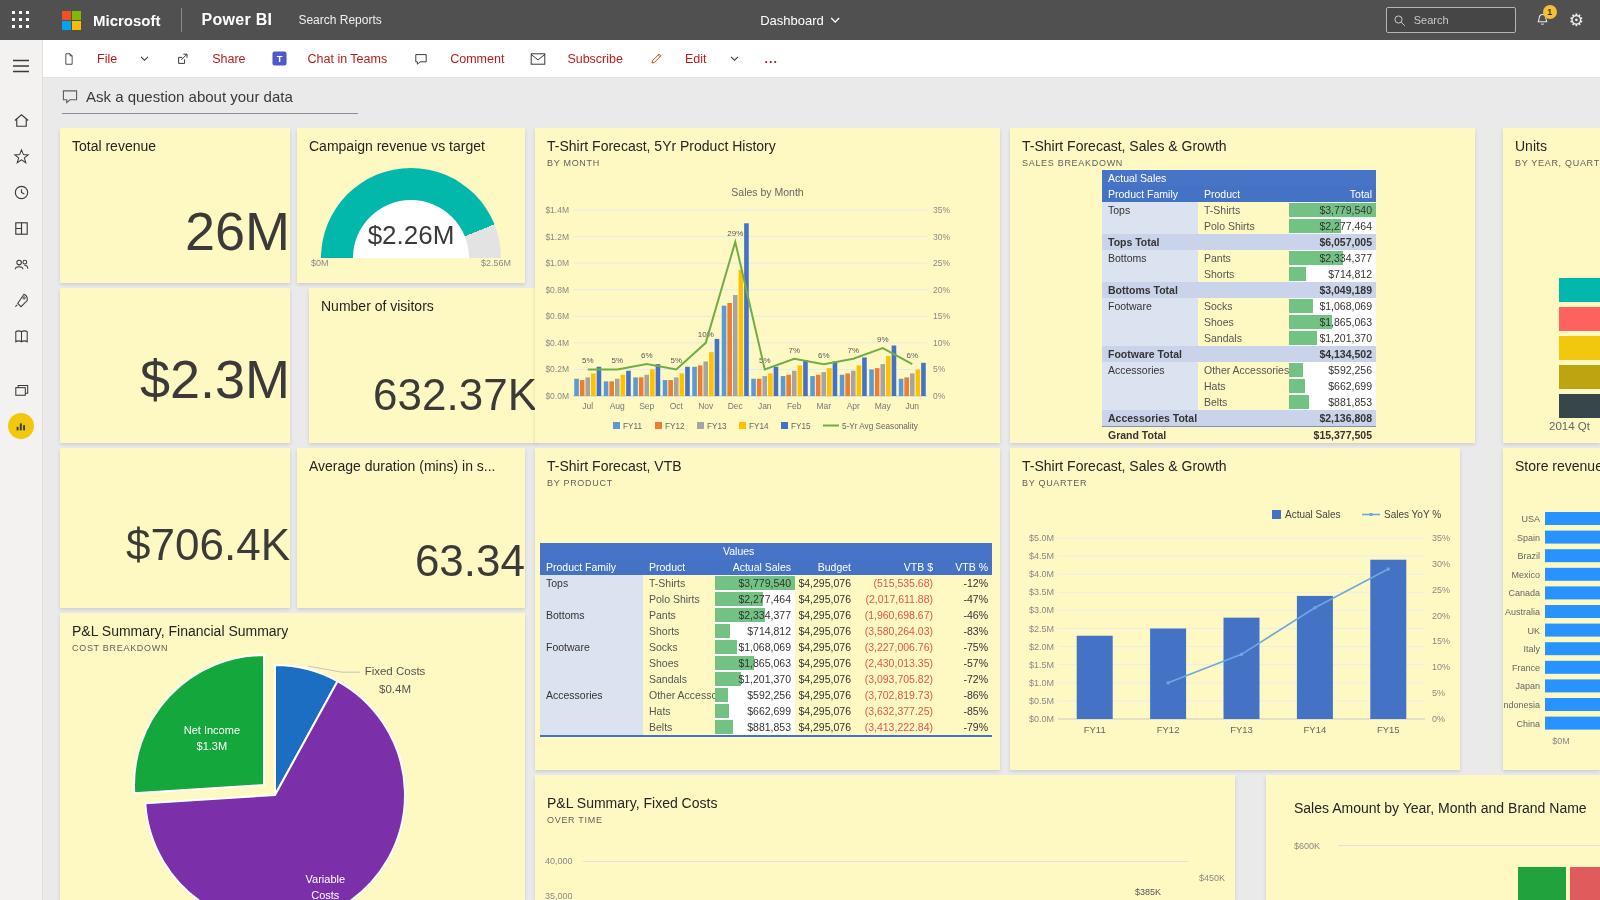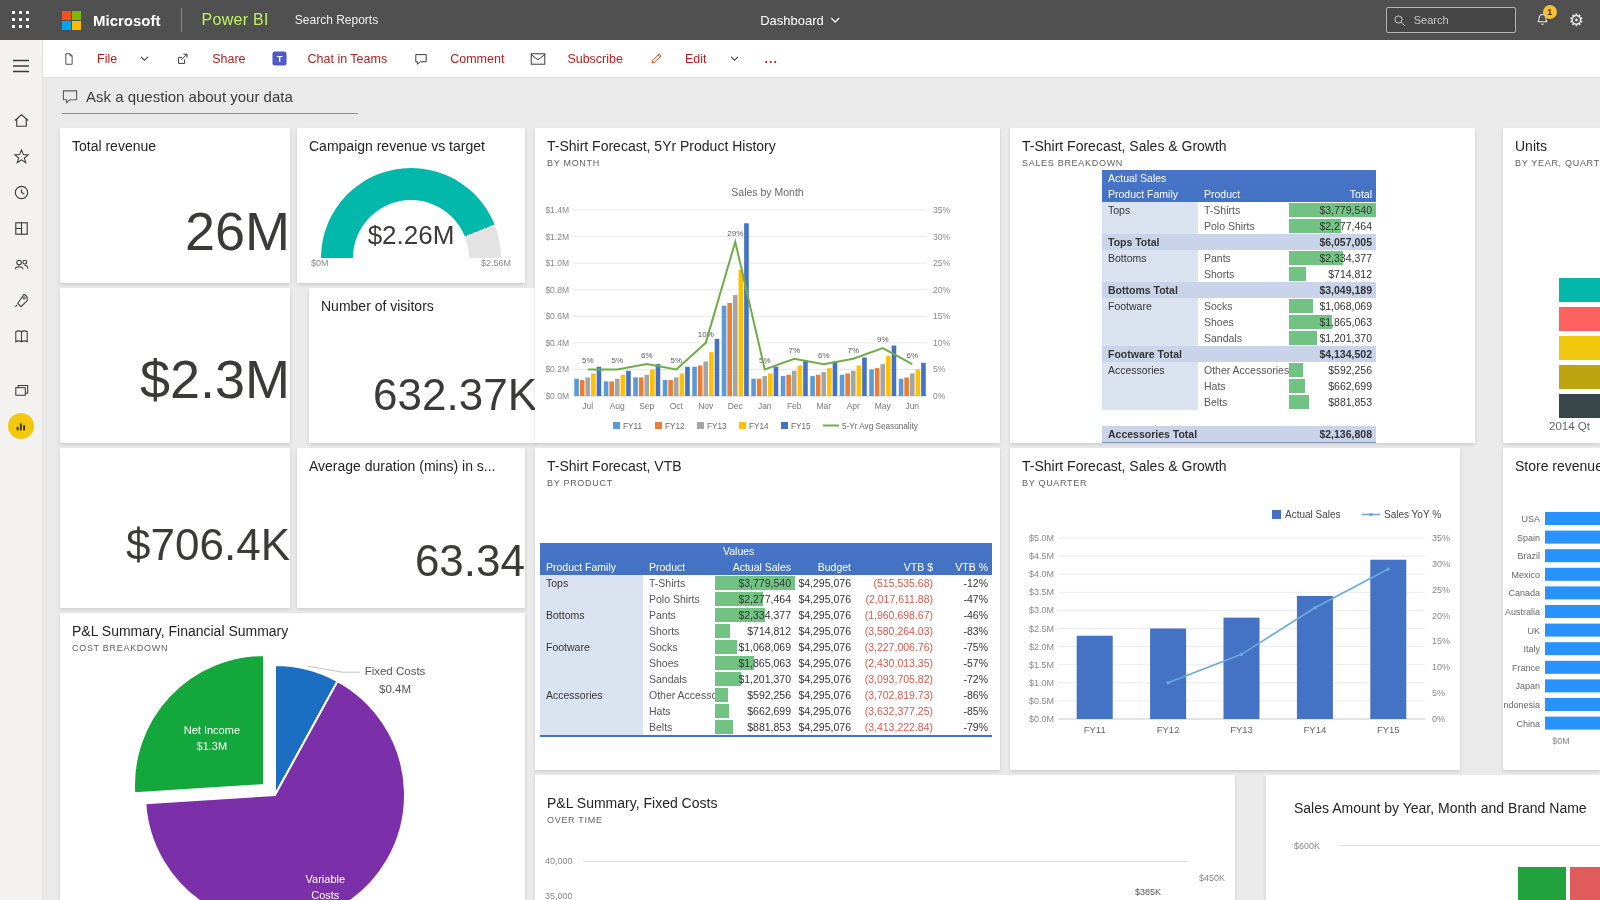--- a/index.html
+++ b/index.html
@@ -6,21 +6,21 @@
     font-family:"Liberation Sans","DejaVu Sans",sans-serif;background:#eaeaea;position:relative;}
   svg{display:block}
   
   #topbar{position:absolute;left:0;top:0;width:1600px;height:40px;background:#505050;display:flex;align-items:center;z-index:10;}
   .tb-left{display:flex;align-items:center;gap:10px;padding-left:8px;}
   .waffle{width:26px;height:26px;display:grid;grid-template-columns:repeat(3,4px);grid-template-rows:repeat(3,4px);gap:3px;place-content:center;cursor:pointer;}
   .waffle i{background:#fff;width:3px;height:3px;}
   .mslogo{display:grid;grid-template-columns:9px 9px;grid-template-rows:9px 9px;gap:1px;margin-left:18px;}
   .ms-name{color:#fff;font-weight:bold;font-size:15px;margin-left:2px;}
   .tb-div{width:1px;height:24px;background:#8a8a8a;margin:0 10px;}
-  .pbi{color:#bef264;font-size:16px;font-weight:400;letter-spacing:.3px;}
+  .pbi{color:#ffffff;font-size:16px;font-weight:700;letter-spacing:.3px;}
   .app-title{color:#f0f0f0;font-size:12px;margin-left:16px;}
   .tb-center{position:absolute;left:50%;top:0;height:40px;transform:translateX(-50%);display:flex;align-items:center;gap:6px;color:#fff;font-size:13px;cursor:pointer;}
   .tb-right{position:absolute;right:0;top:0;height:40px;display:flex;align-items:center;gap:18px;padding-right:16px;}
   .searchbox{width:116px;height:24px;background:#464646;border:1px solid #b5b5b5;border-radius:2px;display:flex;align-items:center;gap:6px;padding:0 6px;}
   .searchbox input{background:transparent;border:0;outline:0;color:#d8d8d8;font-size:11px;width:80px;font-family:inherit;}
   .searchbox input::placeholder{color:#c9c9c9;}
   .bell-wrap{position:relative;cursor:pointer;}
   .badge{position:absolute;right:-6px;top:-7px;background:#F2C037;color:#433500;font-size:9px;width:14px;height:14px;border-radius:50%;display:flex;align-items:center;justify-content:center;font-weight:bold;}
   .gear{color:#ededed;font-size:17px;cursor:pointer;line-height:1;}
   
@@ -30,21 +30,21 @@
   .ws-avatar{width:26px;height:26px;border-radius:50%;background:#F2C80F;display:flex;align-items:center;justify-content:center;}
   
   #toolbar{position:absolute;left:42px;top:40px;width:1558px;height:38px;background:#fff;border-bottom:1px solid #e4e2e0;display:flex;align-items:center;padding-left:20px;box-sizing:border-box;gap:26px;z-index:4;}
   .tool-item{display:flex;align-items:center;gap:21px;font-size:12.5px;color:#b91c1c;cursor:pointer;}
   .chev{margin-left:2px;}
   
   #qa-row{position:absolute;left:42px;top:78px;width:1558px;height:46px;}
   #qa-box{position:absolute;left:20px;top:10px;width:296px;border-bottom:1px solid #8f8f8f;padding-bottom:8px;display:flex;align-items:center;gap:8px;cursor:text;}
   #qa-box .qa-text{font-size:15px;color:#3b3a39;}
   
-  .tile{position:absolute;background:#ffffff;box-shadow:0 1.6px 3.6px rgba(0,0,0,.14);overflow:hidden;}
+  .tile{position:absolute;background:#fef9c3;box-shadow:0 1.6px 3.6px rgba(0,0,0,.14);overflow:hidden;}
   .tile-title{position:absolute;left:12px;top:10px;font-size:14px;color:#252423;white-space:nowrap;}
   .tile-sub{position:absolute;left:12px;top:30px;font-size:9px;letter-spacing:.7px;color:#605e5c;white-space:nowrap;}
   .big{position:absolute;left:0;right:0;text-align:right;color:#3b3a39;font-weight:300;white-space:nowrap;}
   
   .gauge-wrap{position:absolute;left:50%;top:40px;transform:translateX(-50%);width:180px;height:90px;overflow:hidden;}
   .gauge-arc{width:180px;height:180px;border-radius:50%;}
   .gauge-hole{position:absolute;left:32px;top:32px;width:116px;height:116px;border-radius:50%;background:#fff;}
   .gauge-value{position:absolute;left:0;right:0;top:92px;text-align:center;font-size:26px;font-weight:300;color:#3b3a39;}
   .gauge-min{position:absolute;left:14px;top:130px;font-size:9px;color:#8a8886;}
   .gauge-max{position:absolute;right:14px;top:130px;font-size:9px;color:#8a8886;}
@@ -524,21 +524,21 @@
         </span>
       </div>
       <div class="t-row" style="grid-template-columns: 96px 91px 87px;">
         <span class="cell cl fam"></span>
         <span class="cell cl" style="color:#555">Belts</span>
         <span class="cell barcell">
           <span class="barfill" style="width:23%"></span>
           <span class="barval cr">$881,853</span>
         </span>
       </div>
-      <div class="t-row" style="grid-template-columns: 187px 87px; margin-top: 16px;">
+      <div class="t-row" style="grid-template-columns: 187px 87px;">
         <span class="cell cl subtotal" style="font-weight:bold">Accessories Total</span>
         <span class="cell cr subtotal" style="font-weight:bold">$2,136,808</span>
       </div>
       <div class="t-row" style="grid-template-columns: 187px 87px; border-top: 1px solid rgb(129, 145, 184); font-weight: bold;">
         <span class="cell cl " style="font-weight:bold">Grand Total</span>
         <span class="cell cr " style="font-weight:bold">$15,377,505</span>
       </div>
     </div>
 </div>
 

